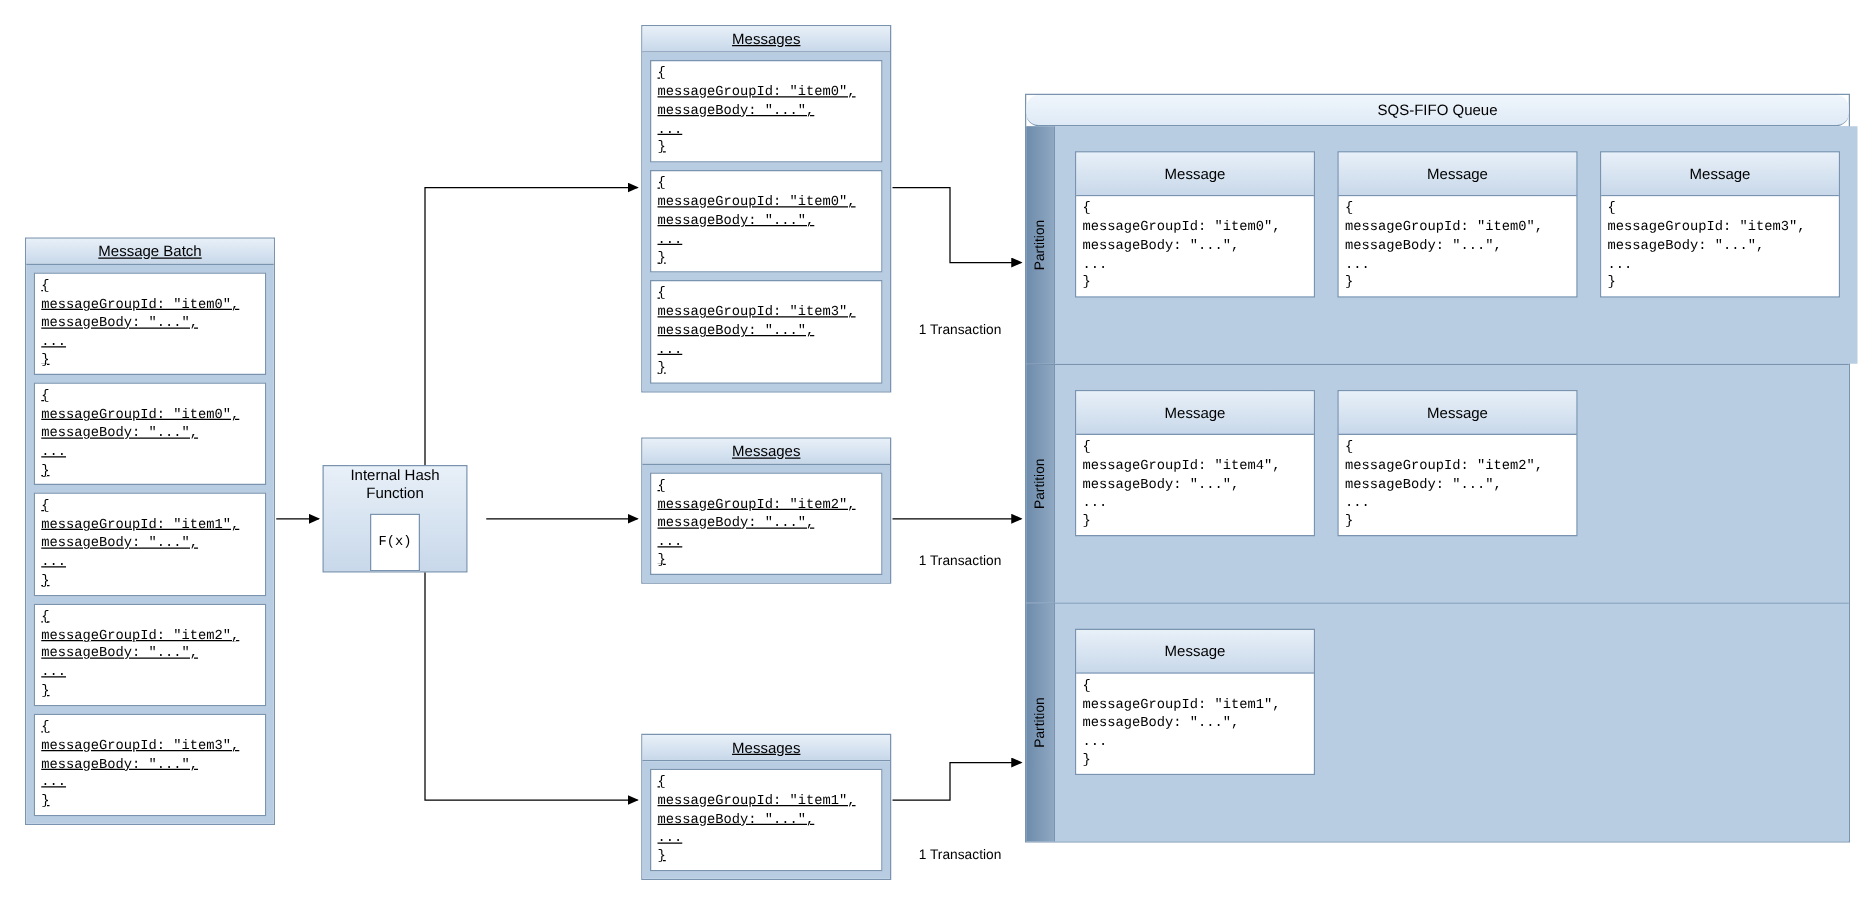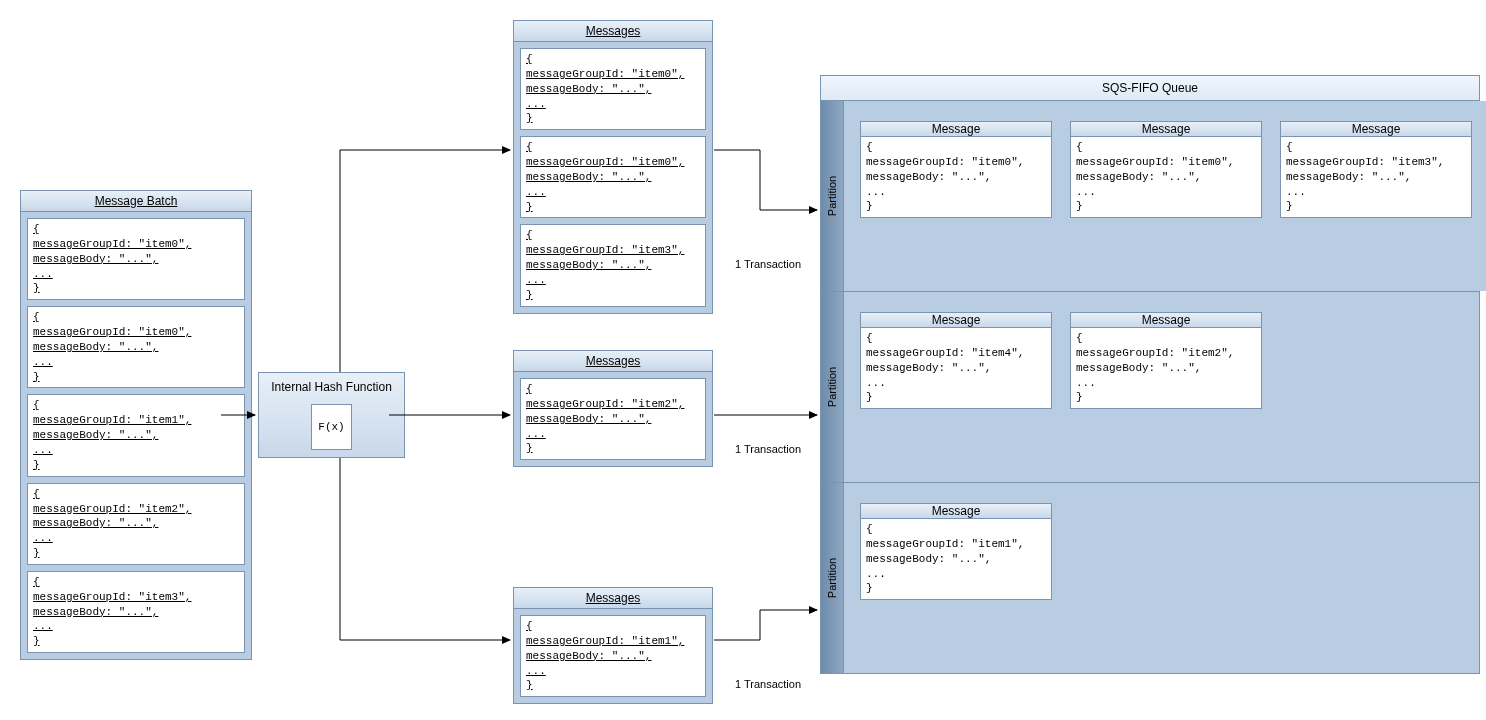--- a/index.html
+++ b/index.html
@@ -67,20 +67,21 @@
     position: absolute;
     border: 1px solid #7a94b0;
     box-sizing: border-box;
   }
   .queue-title {
     background: linear-gradient(to bottom, #f0f6fc, #deeaf6);
     text-align: center;
     font-size: 12px;
     padding: 5px 0;
     border-bottom: 1px solid #7a94b0;
+    border-radius: 10px;
   }
   .queue-body {
     background: #b8cde2;
   }
   .partition-row {
     display: flex;
     border-top: 1px solid #7a94b0;
   }
   .partition-row:first-child { border-top: none; }
   .partition-tab {
@@ -107,40 +108,40 @@
     min-height: 150px;
   }
   .q-msg {
     width: 190px;
     border: 1px solid #7a94b0;
   }
   .q-msg-header {
     background: linear-gradient(to bottom, #e8f0f8, #c8d8ea);
     text-align: center;
     font-size: 12px;
-    padding: 0 0;
+    padding: 10px 0;
     border-bottom: 1px solid #7a94b0;
   }
   .q-msg-body {
     background: #ffffff;
     font-family: "Courier New", monospace;
     font-size: 11px;
     line-height: 1.35;
     padding: 3px 5px;
     white-space: pre;
   }
   .arrow-label {
     position: absolute;
     font-size: 11px;
   }
 </style>
 </head>
 <body>
 
-<div class="box" style="left:20px; top:190px; width:232px;">
+<div class="box" style="left:20px; top:190px; width:200px;">
   <div class="box-header">Message Batch</div>
   <div class="box-body">
     <div class="msg-card">{
 messageGroupId: "item0",
 messageBody: "...",
 ...
 }</div>
     <div class="msg-card">{
 messageGroupId: "item0",
 messageBody: "...",
@@ -157,21 +158,21 @@
 ...
 }</div>
     <div class="msg-card">{
 messageGroupId: "item3",
 messageBody: "...",
 ...
 }</div>
   </div>
 </div>
 
-<div class="hash-box" style="left:258px; top:372px; width:147px; height:86px;">
+<div class="hash-box" style="left:258px; top:372px; width:116px; height:86px;">
   <div>Internal Hash Function</div>
   <div class="fx">F(x)</div>
 </div>
 
 <div class="box" style="left:513px; top:20px; width:200px;">
   <div class="box-header">Messages</div>
   <div class="box-body">
     <div class="msg-card">{
 messageGroupId: "item0",
 messageBody: "...",

